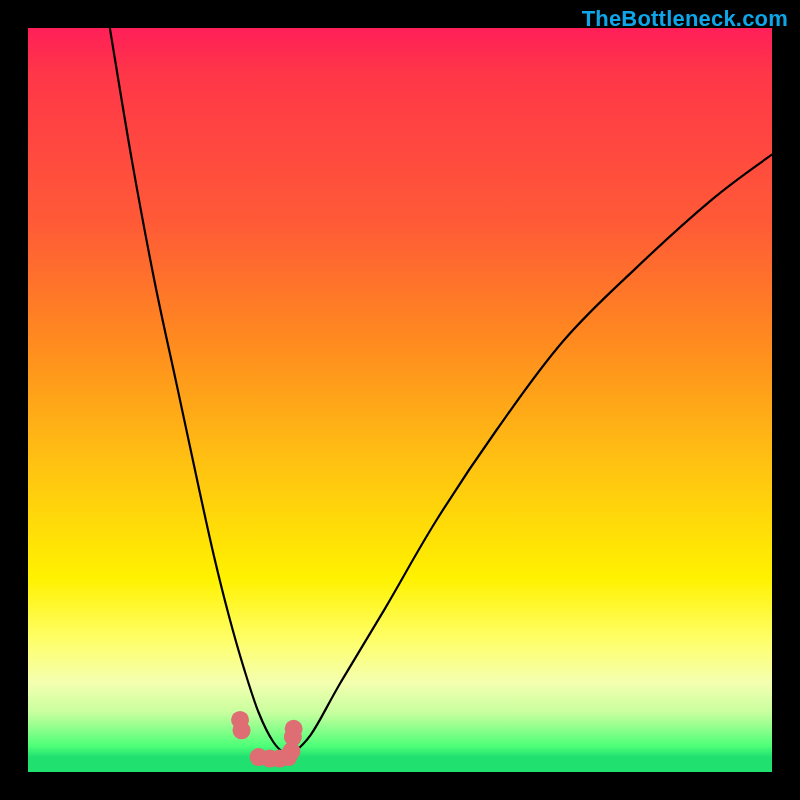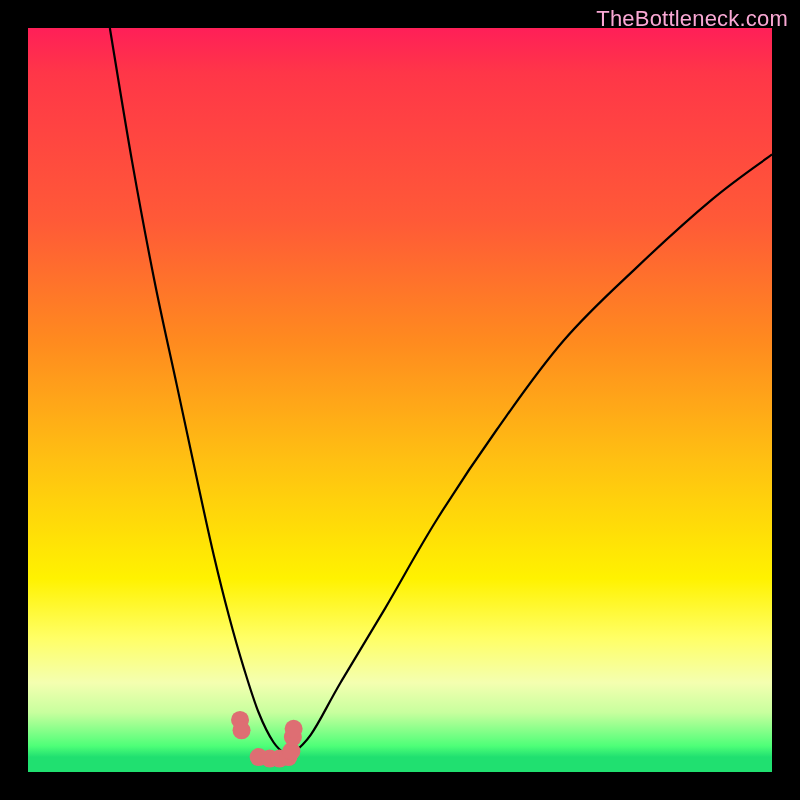--- a/index.html
+++ b/index.html
@@ -39,23 +39,23 @@
       #c8ff9e 92%,
       #4eff78 96.5%,
       #20e070 98%,
       #20e070 100%
     );
   }
   .watermark {
     position: absolute;
     top: 6px;
     right: 12px;
-    color: #f9a8d4;
+    color: #0ea5e9;
     font-size: 22px;
-    font-weight: 400;
+    font-weight: 700;
     letter-spacing: 0.2px;
     user-select: none;
   }
   svg.curves {
     position: absolute;
     left: 0;
     top: 0;
     width: 744px;
     height: 744px;
     overflow: visible;

